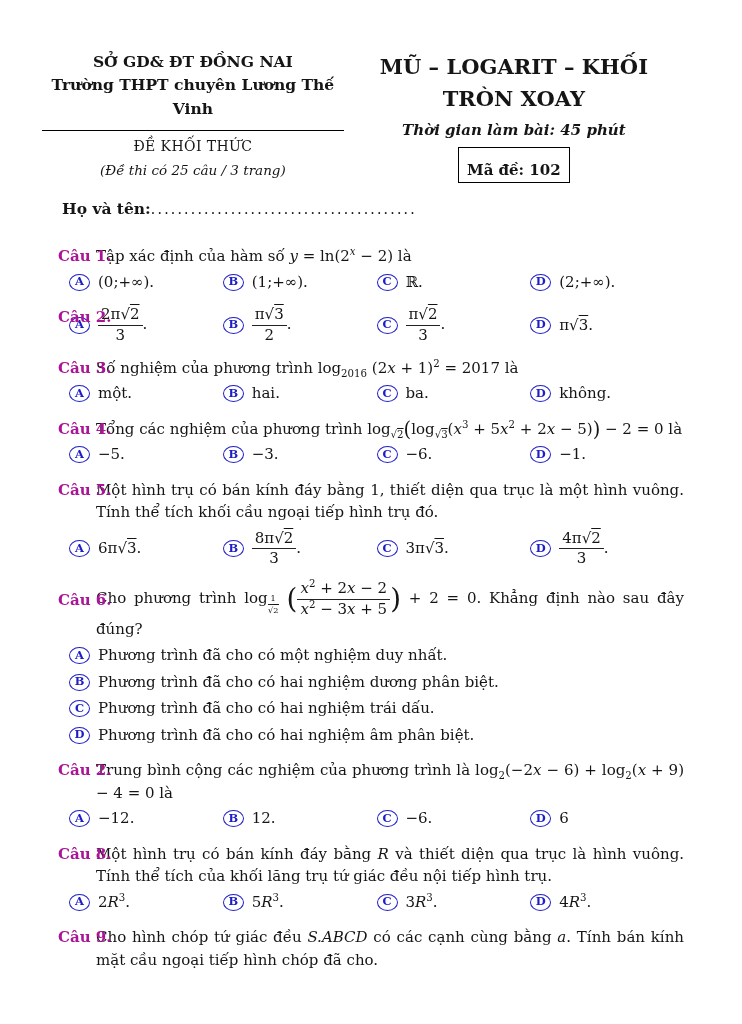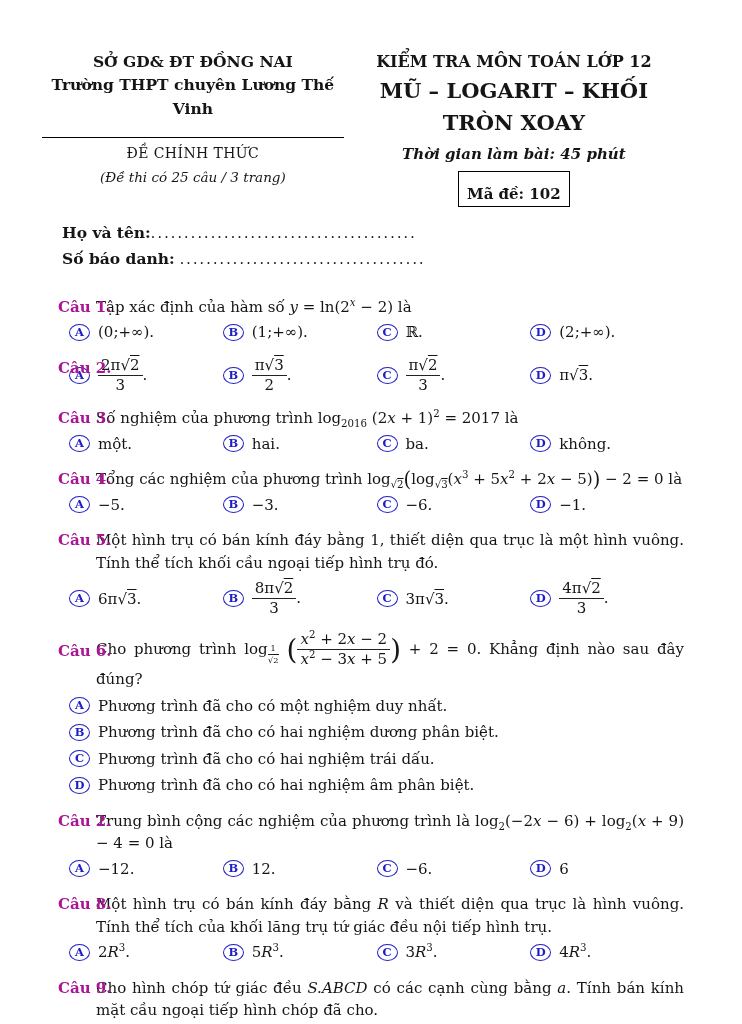--- a/index.html
+++ b/index.html
@@ -14,21 +14,21 @@
     font-family:"DejaVu Serif","Liberation Serif",serif;
     color:var(--ink);font-size:15px;line-height:1.5;
   }
   .page{width:742px;height:1024px;padding:50px 58px 18px 42px;border-radius:19px;}
 
   
   .header{display:flex;margin-bottom:10px;}
   .hl{width:47%;text-align:center;}
   .hr{width:53%;text-align:center;}
   .hl-line1{font-weight:bold;font-size:15.5px;}
-  .hl-line2{font-weight:bold;font-size:15.5px;display:inline-block;border-bottom:1.4px solid #000;padding-bottom:17px;}
+  .hl-line2{font-weight:bold;font-size:15.5px;display:inline-block;border-bottom:1.4px solid #000;padding-bottom:10px;}
   .hl-line3{font-size:14px;margin-top:5px;letter-spacing:.4px;}
   .hl-line4{font-style:italic;font-size:13.5px;margin-top:3px;}
   .hr-line1{font-weight:bold;font-size:16px;}
   .hr-line2{font-weight:bold;font-size:21px;margin-top:1px;}
   .hr-line3{font-weight:bold;font-style:italic;font-size:15px;margin-top:5px;}
   .hr-line4{margin-top:5px;}
   .code-box{display:inline-block;border:1.4px solid #000;padding:11px 8px 1px;font-weight:bold;font-size:15px;}
 
   
   .student{margin:14px 0 24px 20px;font-size:15.5px;}
@@ -64,38 +64,34 @@
 </style>
 </head>
 <body>
 
 <div class="page">
 
   <div class="header">
     <div class="hl">
       <div class="hl-line1">SỞ GD&amp; ĐT ĐỒNG NAI</div>
       <div><span class="hl-line2">Trường THPT chuyên Lương Thế Vinh</span></div>
-      <div class="hl-line3">ĐỀ CHÍNH THỨC</div>
+      <div class="hl-line3">ĐỀ KHỐI THỨC</div>
       <div class="hl-line4">(Đề thi có  25 câu / 3 trang)</div>
     </div>
     <div class="hr">
-      <div class="hr-line1">KIỂM TRA MÔN TOÁN LỚP 12</div>
       <div class="hr-line2">MŨ – LOGARIT – KHỐI TRÒN XOAY</div>
       <div class="hr-line3">Thời gian làm bài: 45 phút</div>
       <div class="hr-line4"><span class="code-box">Mã đề: 102</span></div>
     </div>
   </div>
 
   <div class="student">
     <div class="student-row">
       <span class="student-label">Họ và tên:</span><span class="dots">........................................</span>
     </div>
-    <div class="student-row">
-      <span class="student-label">Số báo danh:</span> <span class="dots">.....................................</span>
-    </div>
   </div>
 
   <div>
 
     <div class="q">
       <span class="ql">Câu 1.</span>
       <div class="qbody">Tập xác định của hàm số <i>y</i> = ln(2<sup><i>x</i></sup> − 2) là</div>
       <div class="opts">
         <div class="opt">
             <span class="circ">A</span>

